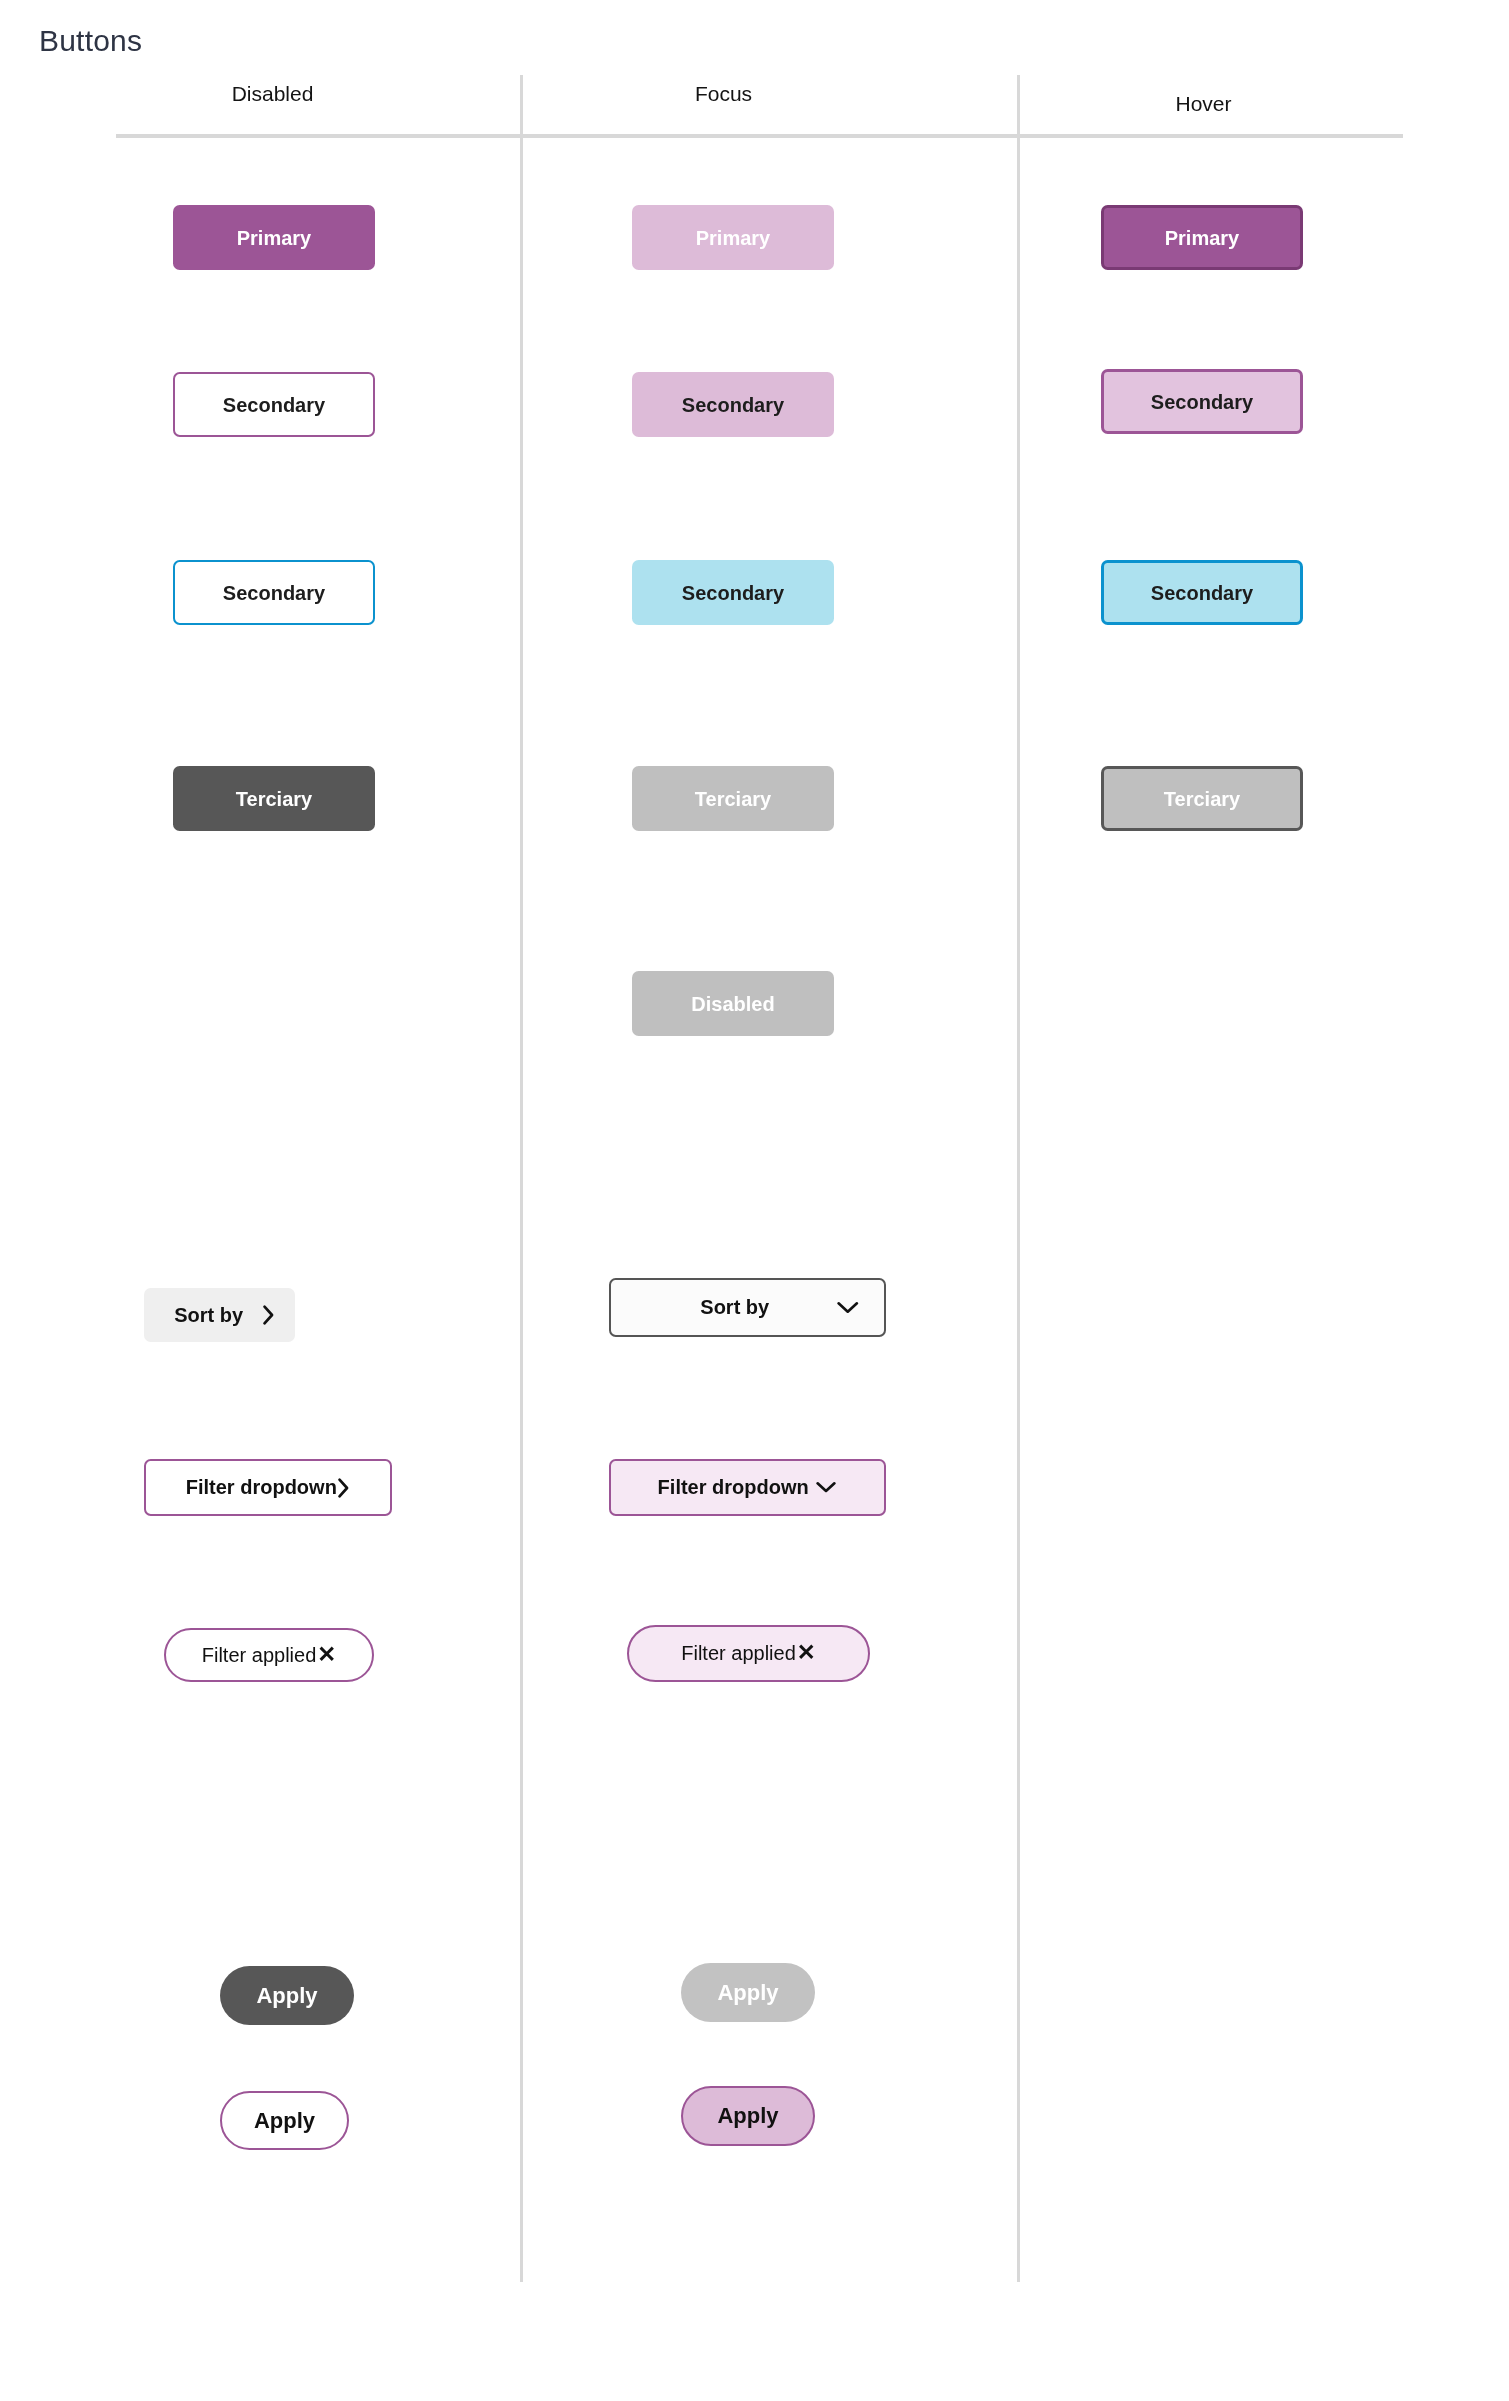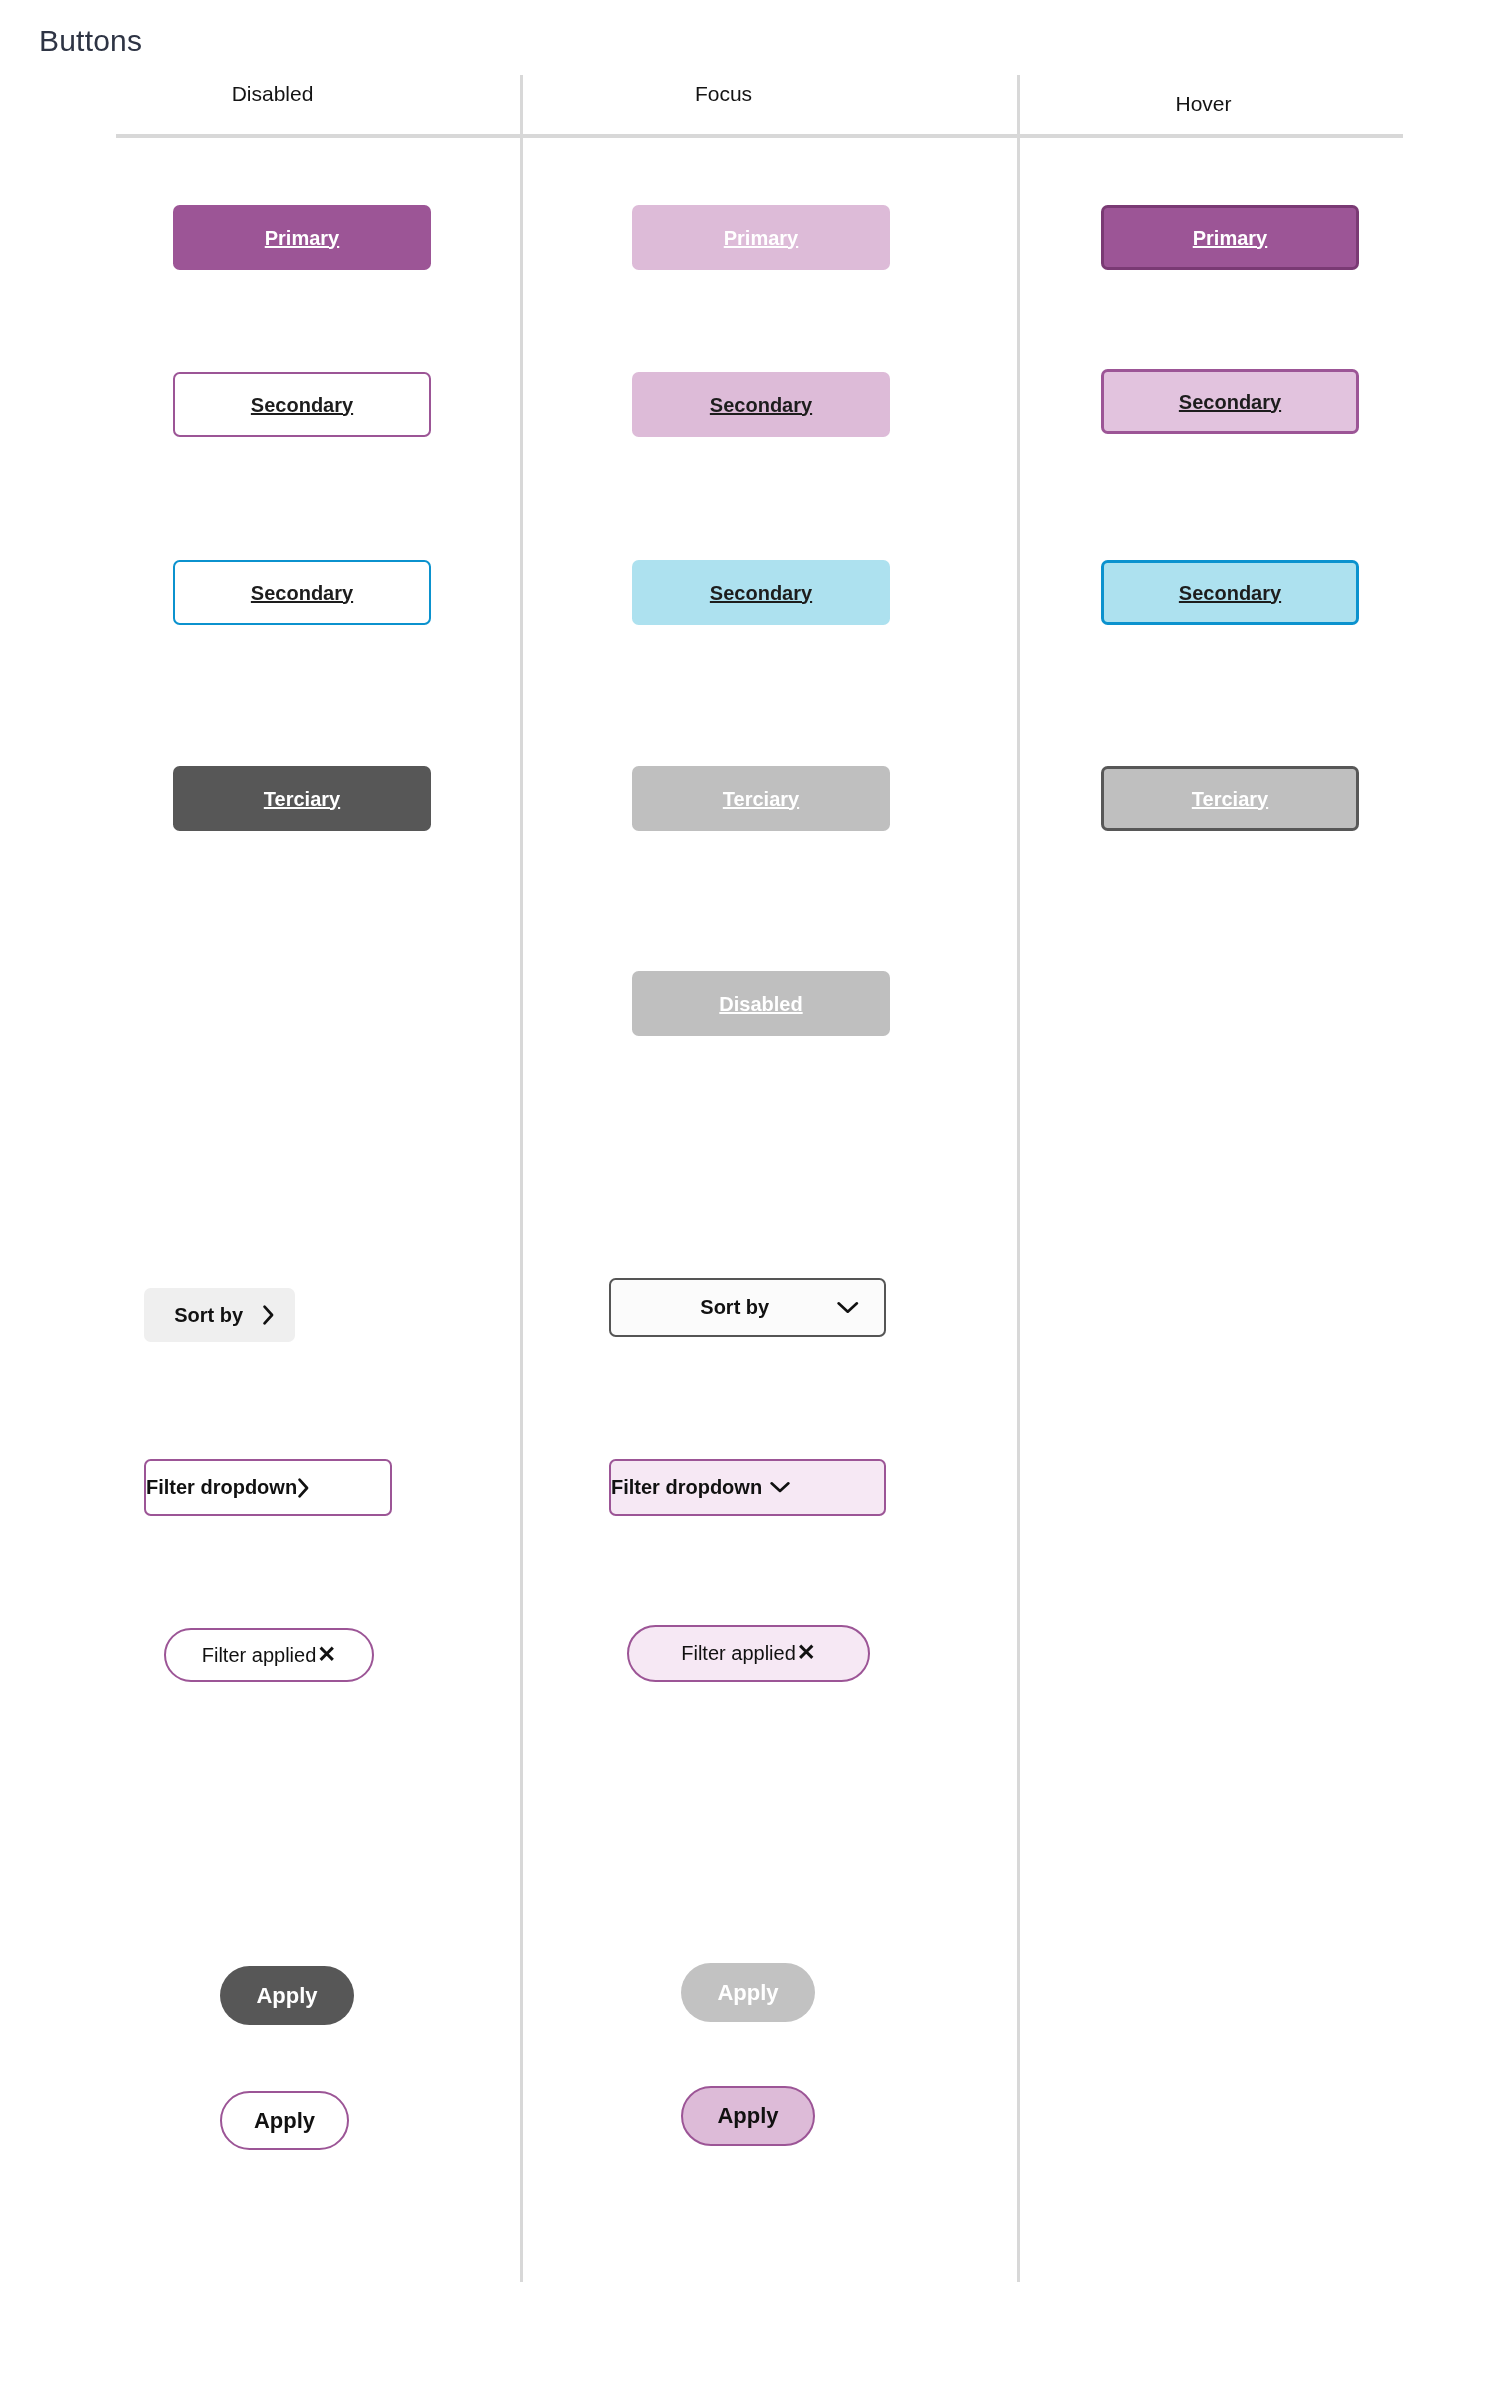--- a/index.html
+++ b/index.html
@@ -57,21 +57,21 @@
     align-items: center;
     justify-content: center;
     font-family: "Liberation Sans", sans-serif;
     font-weight: bold;
     font-size: 20px;
     border-radius: 6.7px;
     border: 2.5px solid transparent;
     line-height: 1;
     white-space: nowrap;
   }
-  .btn.w-rect { width: 258px; height: 65px; text-decoration: underline; }
+  .btn.w-rect { width: 202px; height: 65px; }
 
   
   .fill-primary   { background: #9c5596; color: #ffffff; }
   .fill-primary-h { background: #ddbbd8; color: #ffffff; }
   .fill-sec-pink-h{ background: #ddbbd8; color: #1d1d1d; }
   .fill-sec-pink-f{ background: #e2c3de; color: #1d1d1d; }
   .fill-white     { background: #ffffff; color: #1d1d1d; }
   .fill-blue-h    { background: #ade1ef; color: #1d1d1d; }
   .fill-terc      { background: #575757; color: #ffffff; }
   .fill-terc-h    { background: #bfbfbf; color: #ffffff; }
@@ -107,20 +107,21 @@
     left: 609px; top: 1278px; width: 277px; height: 59px;
     background: #fbfbfb; border: 2.5px solid #555555;
     padding: 0 22px 0 25px;
   }
 
   
   .filterdd {
     position: absolute;
     display: flex;
     align-items: center;
+    justify-content: center;
     gap: 0;
     font-weight: bold;
     font-size: 20px;
     border-radius: 6.7px;
     color: #111111;
     border: 2.5px solid #9c5596;
   }
   .filterdd-default {
     left: 144px; top: 1459px; width: 248px; height: 57px;
     background: #ffffff;

